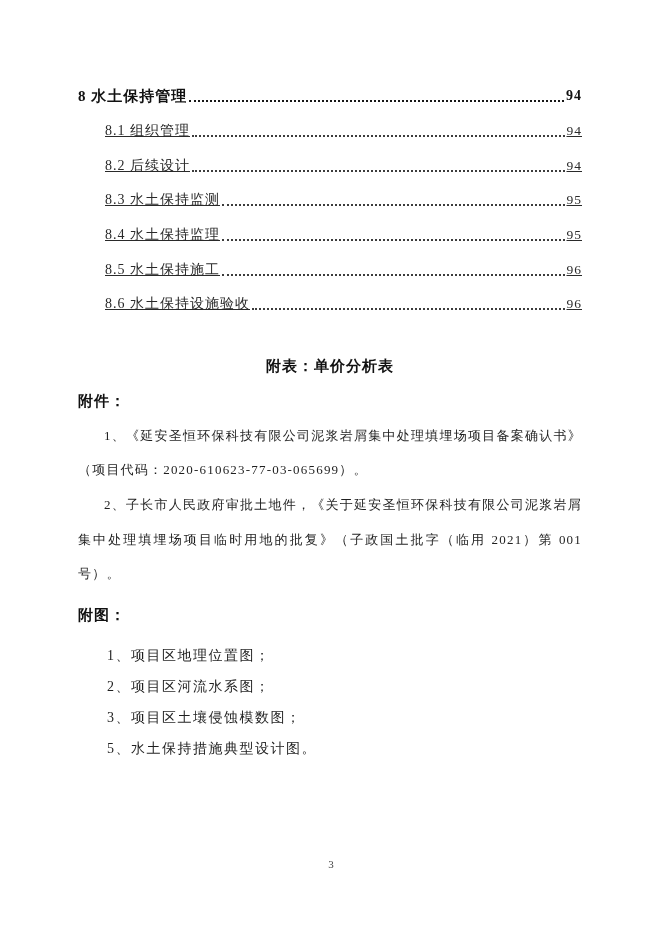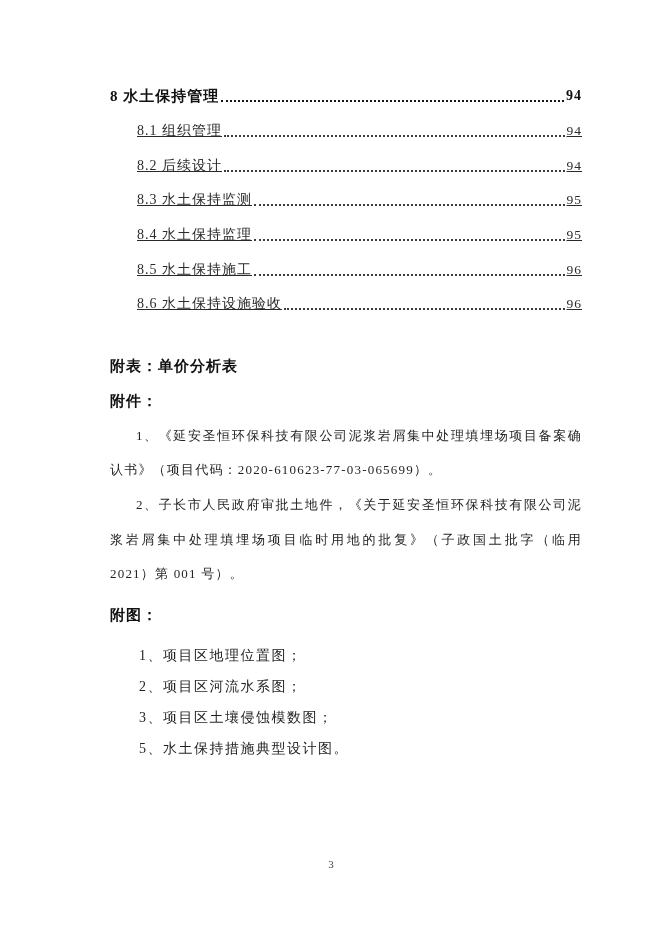--- a/index.html
+++ b/index.html
@@ -7,21 +7,21 @@
   body {
     width: 662px; height: 936px;
     font-family: "Liberation Serif", "DejaVu Serif", serif;
     color: #222222;
     overflow: hidden;
   }
   .page {
     position: relative;
     width: 662px; height: 936px;
     background: #ffffff;
-    padding: 0 80px 0 110px;
+    padding: 0 80px 0 78px;
   }
 
   
   .toc { padding-top: 78px; }
   .toc-row {
     display: flex;
     align-items: center;
   }
   .toc-row.chapter {
     height: 36px;
@@ -50,21 +50,21 @@
   .toc-row.chapter .toc-page { font-size: 14px; font-weight: 700; }
 
   
   .appendix-heading {
     font-weight: 700;
     font-size: 15px;
     color: #111111;
     line-height: 35px;
     letter-spacing: 1px;
   }
-  .h-tables  { margin-top: 27px; }
+  .h-tables  { margin-top: 27px; text-align: center; }
   .h-files   { margin-top: 0; }
   .h-figures { margin-top: 6px; }
 
   .attachment-para {
     font-size: 13px;
     line-height: 34.7px;
     letter-spacing: 1.2px;
     text-align: justify;
     text-indent: 2em;
     color: #1f1f1f;

